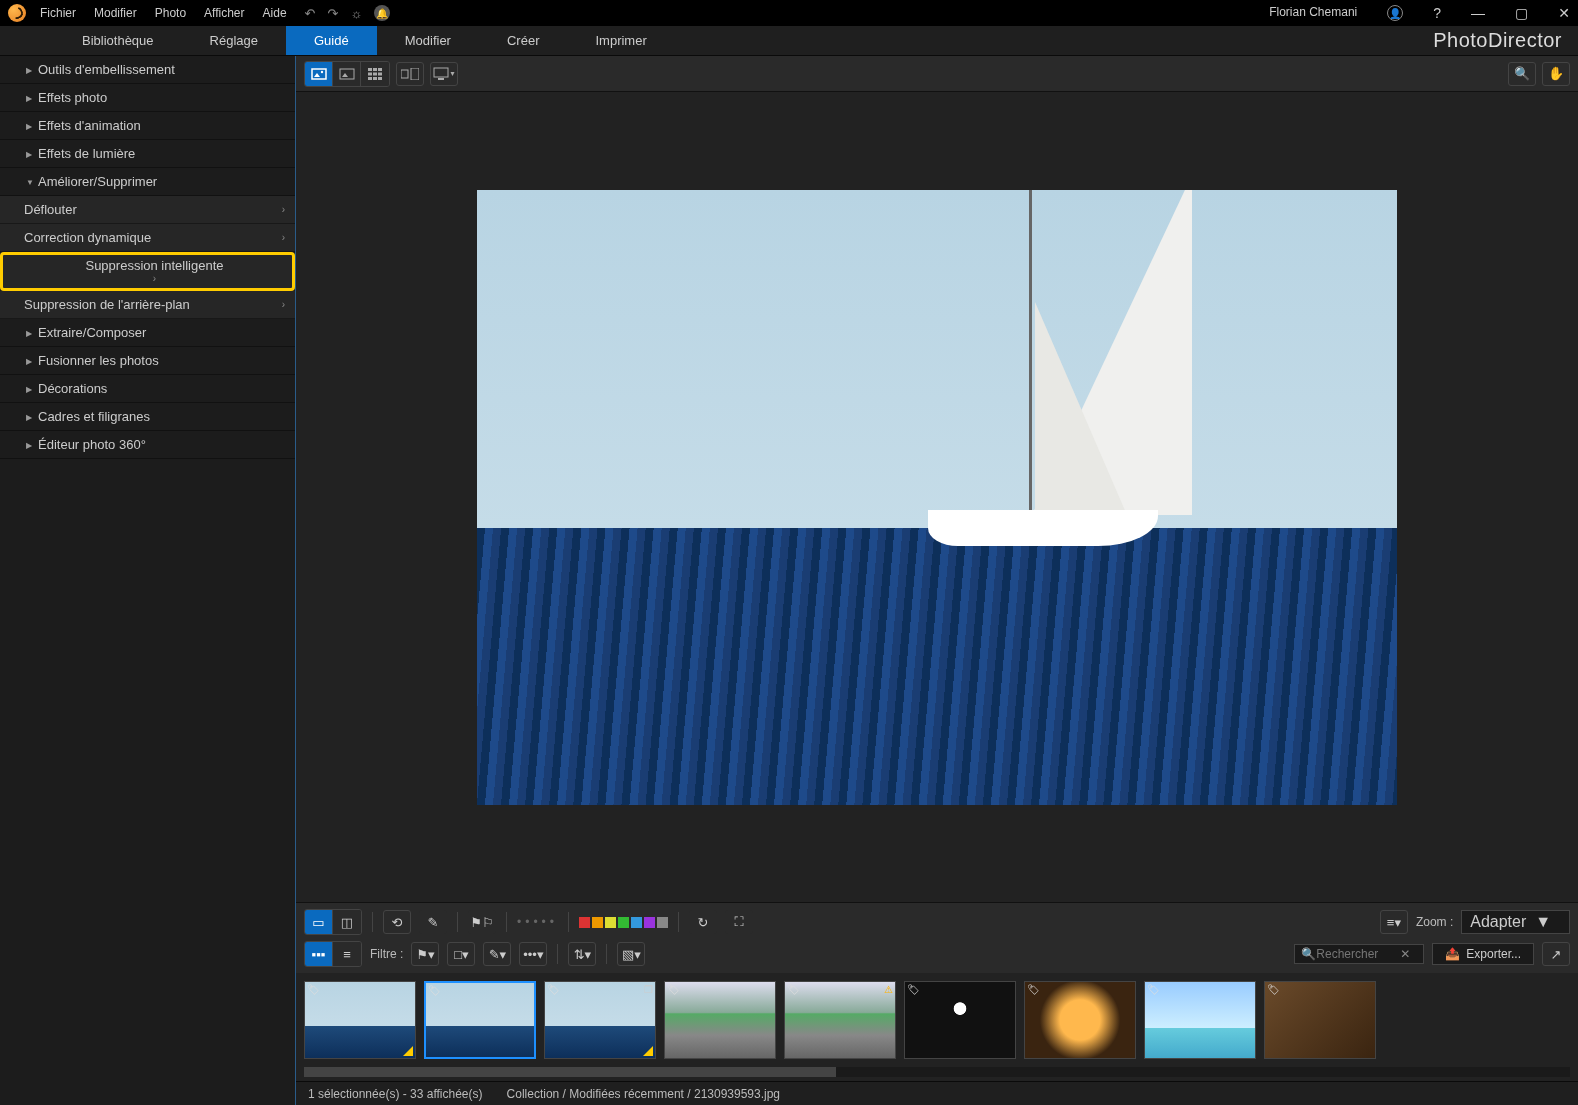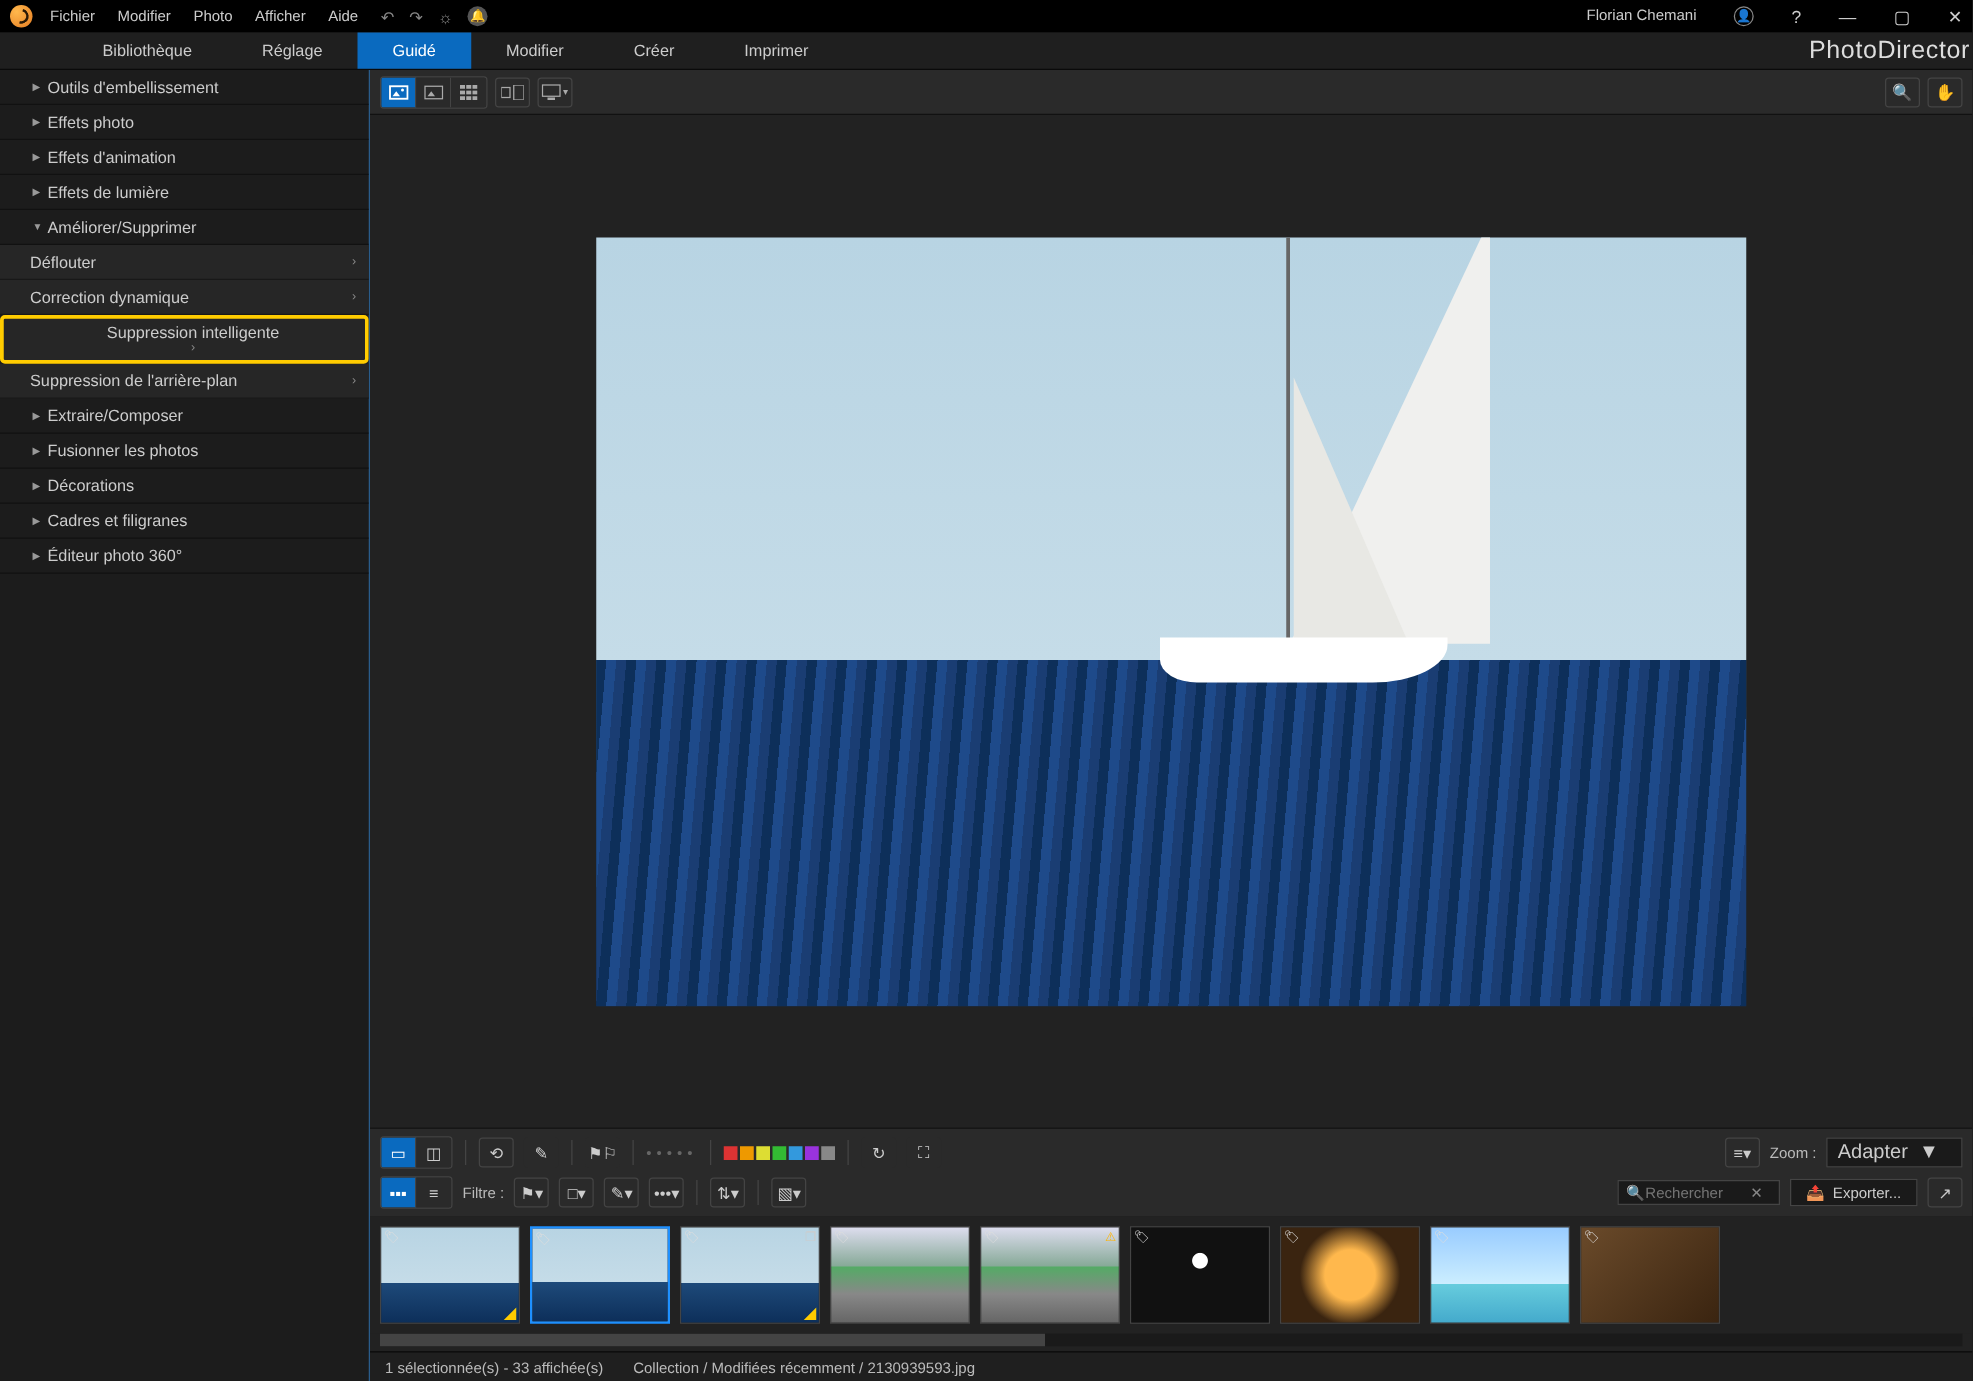--- a/index.html
+++ b/index.html
@@ -13,21 +13,21 @@
 .menubar span { color: #ccc; font-size: 12px; }
 .titlebar-tools { display:flex; gap:12px; margin-left:18px; align-items:center;}
 .titlebar-tools .ico { color:#888; font-size:13px;}
 .titlebar-right { margin-left: auto; display: flex; gap: 30px; color:#ccc;}
 .winbtn { color:#ccc; font-size:14px; }
 
 
 .modetabs { height: 30px; background: #1f1f1f; display: flex; align-items: stretch; padding-left: 54px; border-bottom:1px solid #0a0a0a;}
 .modetabs .tab { padding: 0 28px; display:flex; align-items:center; color:#ccc; font-size:13px; }
 .modetabs .tab.active { background: #0a6abf; color:#fff; }
-.brand { margin-left:auto; color:#ddd; font-size:20px; font-weight:300; padding-right:2px; display:flex; align-items:center; letter-spacing:0.5px;}
+.brand { margin-left:auto; color:#ddd; font-size:20px; font-weight:300; padding-right:16px; display:flex; align-items:center; letter-spacing:0.5px;}
 
 
 .main { display:flex; height: calc(100% - 56px); }
 
 
 .sidebar { width: 296px; background:#1c1c1c; border-right:1px solid #0a0a0a; overflow-y:auto; border:1px solid #2a5c8a; border-left:none; border-top:none; border-bottom:none;}
 .side-item { display:flex; align-items:center; padding: 6px 26px; color:#ccc; font-size:13px; border-bottom:1px solid #111;}
 .side-item .arrow { width:12px; color:#999; font-size:10px;}
 .side-item.expanded .arrow::before { content:"▼"; font-size:8px;}
 .side-item.collapsed .arrow::before { content:"▶"; font-size:8px;}

